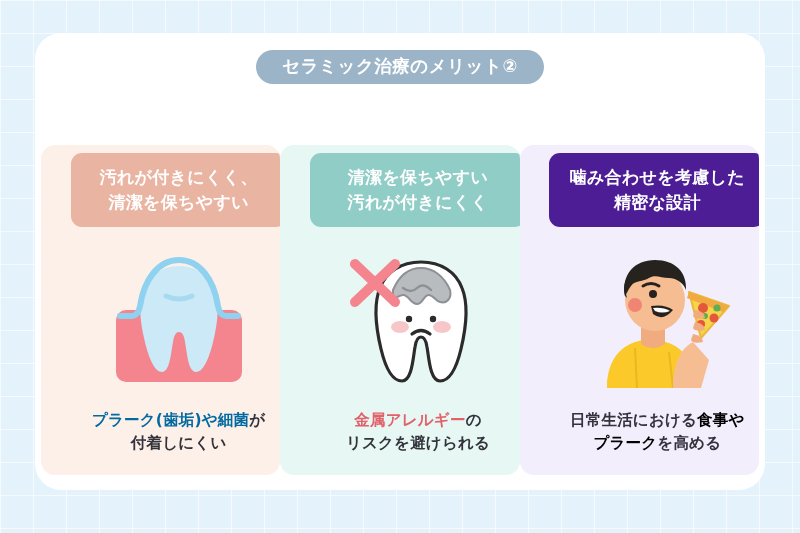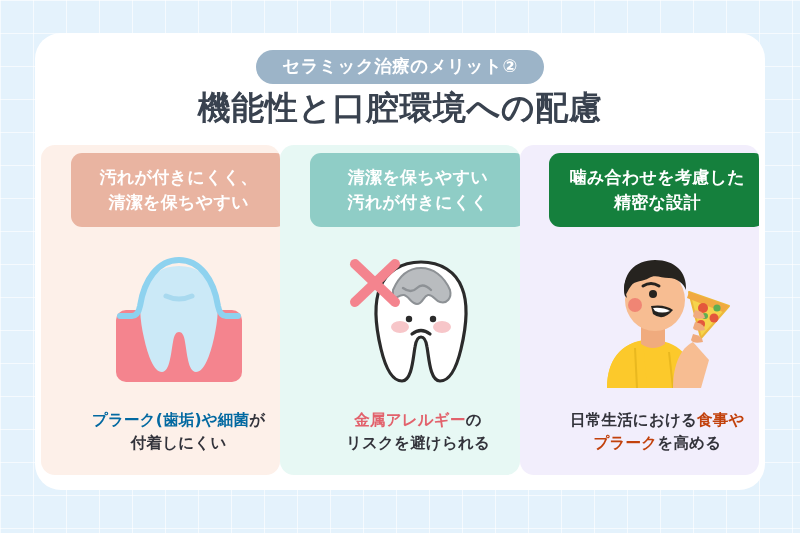--- a/index.html
+++ b/index.html
@@ -99,54 +99,53 @@
     font-size: 17px;
     font-weight: bold;
     line-height: 1.45;
     text-align: center;
     padding: 12px 6px 13px;
     box-sizing: border-box;
     letter-spacing: 0.3px;
   }
   .c1 .card-head { background: #e9b4a1; }
   .c2 .card-head { background: #8fcdc6; }
-  .c3 .card-head { background: #15803d; }
+  .c3 .card-head { background: #4c1d95; }
 
   .art {
     flex: 1;
     width: 100%;
     display: flex;
     align-items: center;
     justify-content: center;
   }
   .caption {
     width: 100%;
     text-align: center;
     font-size: 15.5px;
     font-weight: bold;
     line-height: 1.5;
     color: #33333b;
     padding-bottom: 20px;
     letter-spacing: 0.2px;
   }
   .hl { color: #0369a1; }
   .hl2 { color: #e2626c; }
-  .hl3 { color: #c2410c; }
+  .hl3 { color: #000000; }
 </style>
 </head>
 <body>
 
 <div class="stage">
   <div class="panel">
 
     <div class="badge-wrap">
       <span class="badge">セラミック治療のメリット②</span>
     </div>
 
-    <div class="main-title">機能性と口腔環境への配慮</div>
 
     <div class="cards">
 
       <div class="card c1">
         <div class="card-head">
           <div>汚れが付きにくく、</div>
           <div>清潔を保ちやすい</div>
         </div>
         <div class="art">
           <svg width="150" height="140" viewBox="0 0 150 140">

